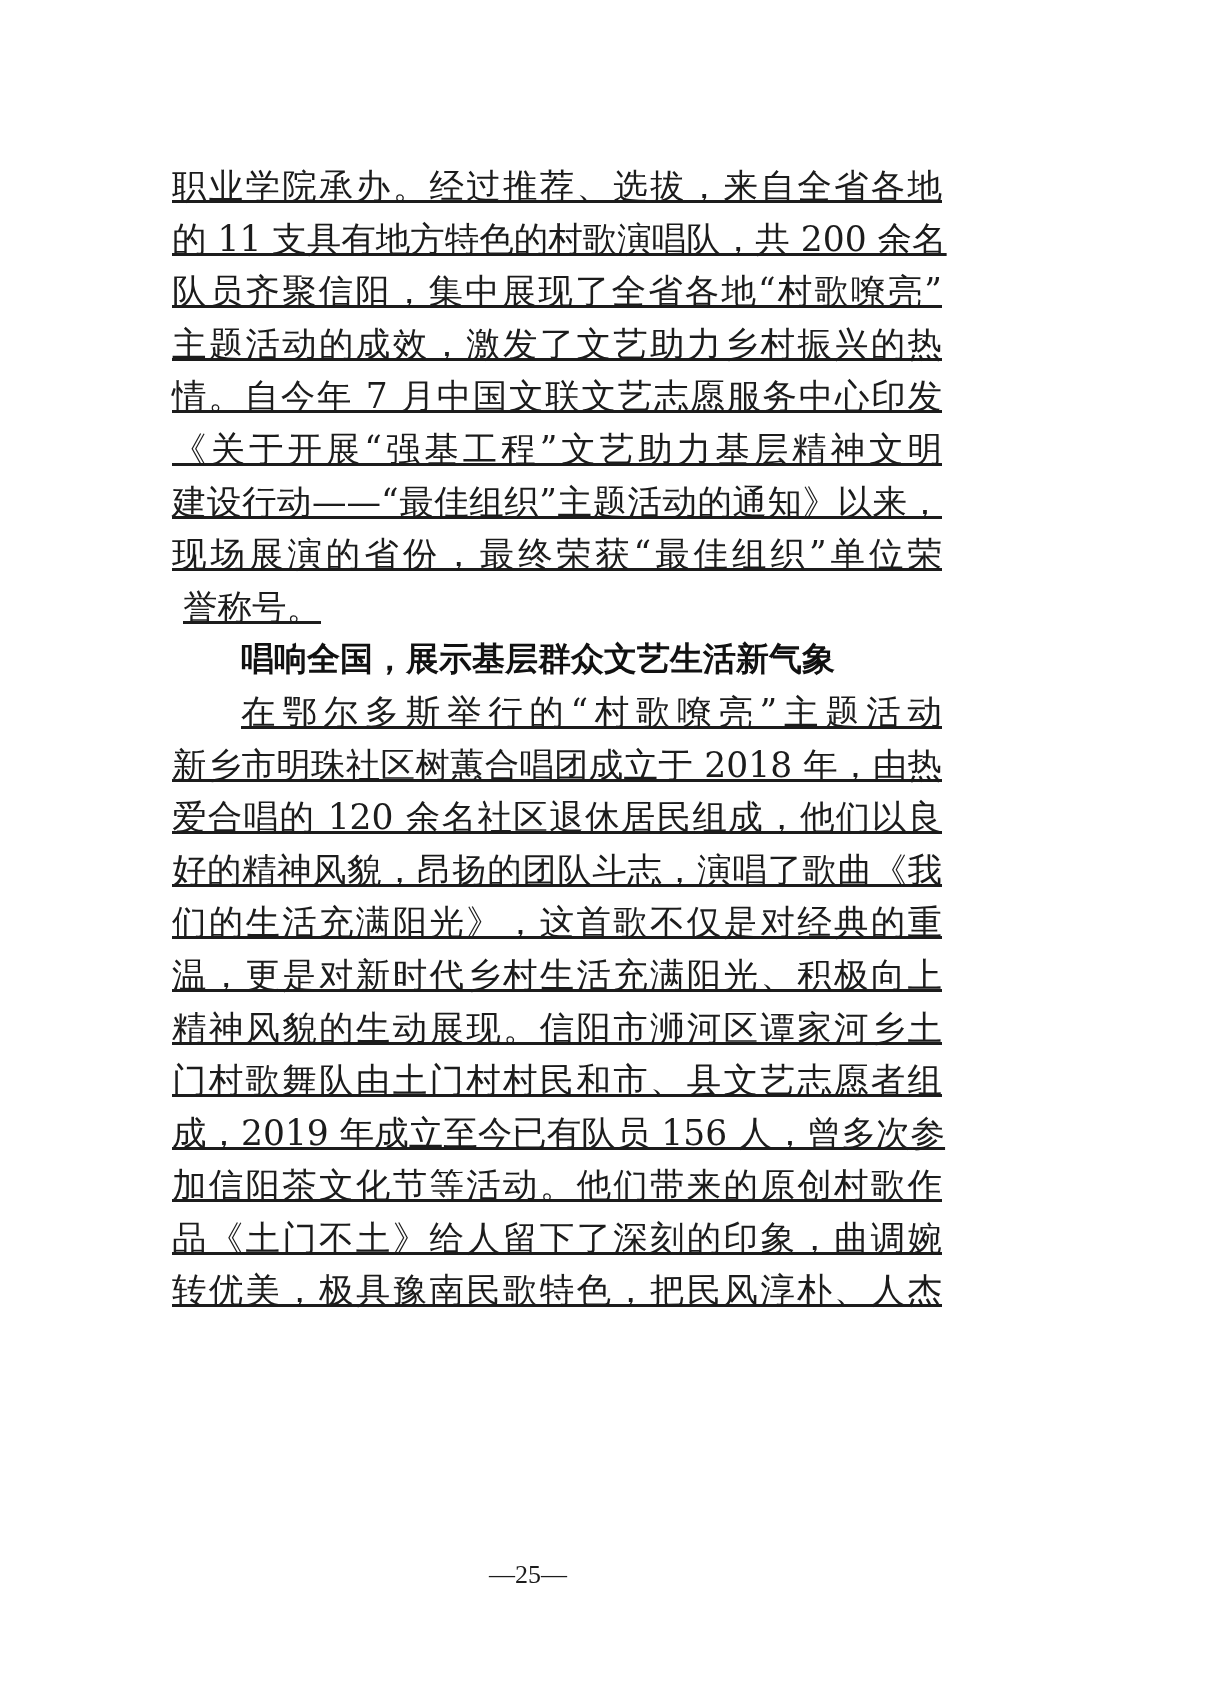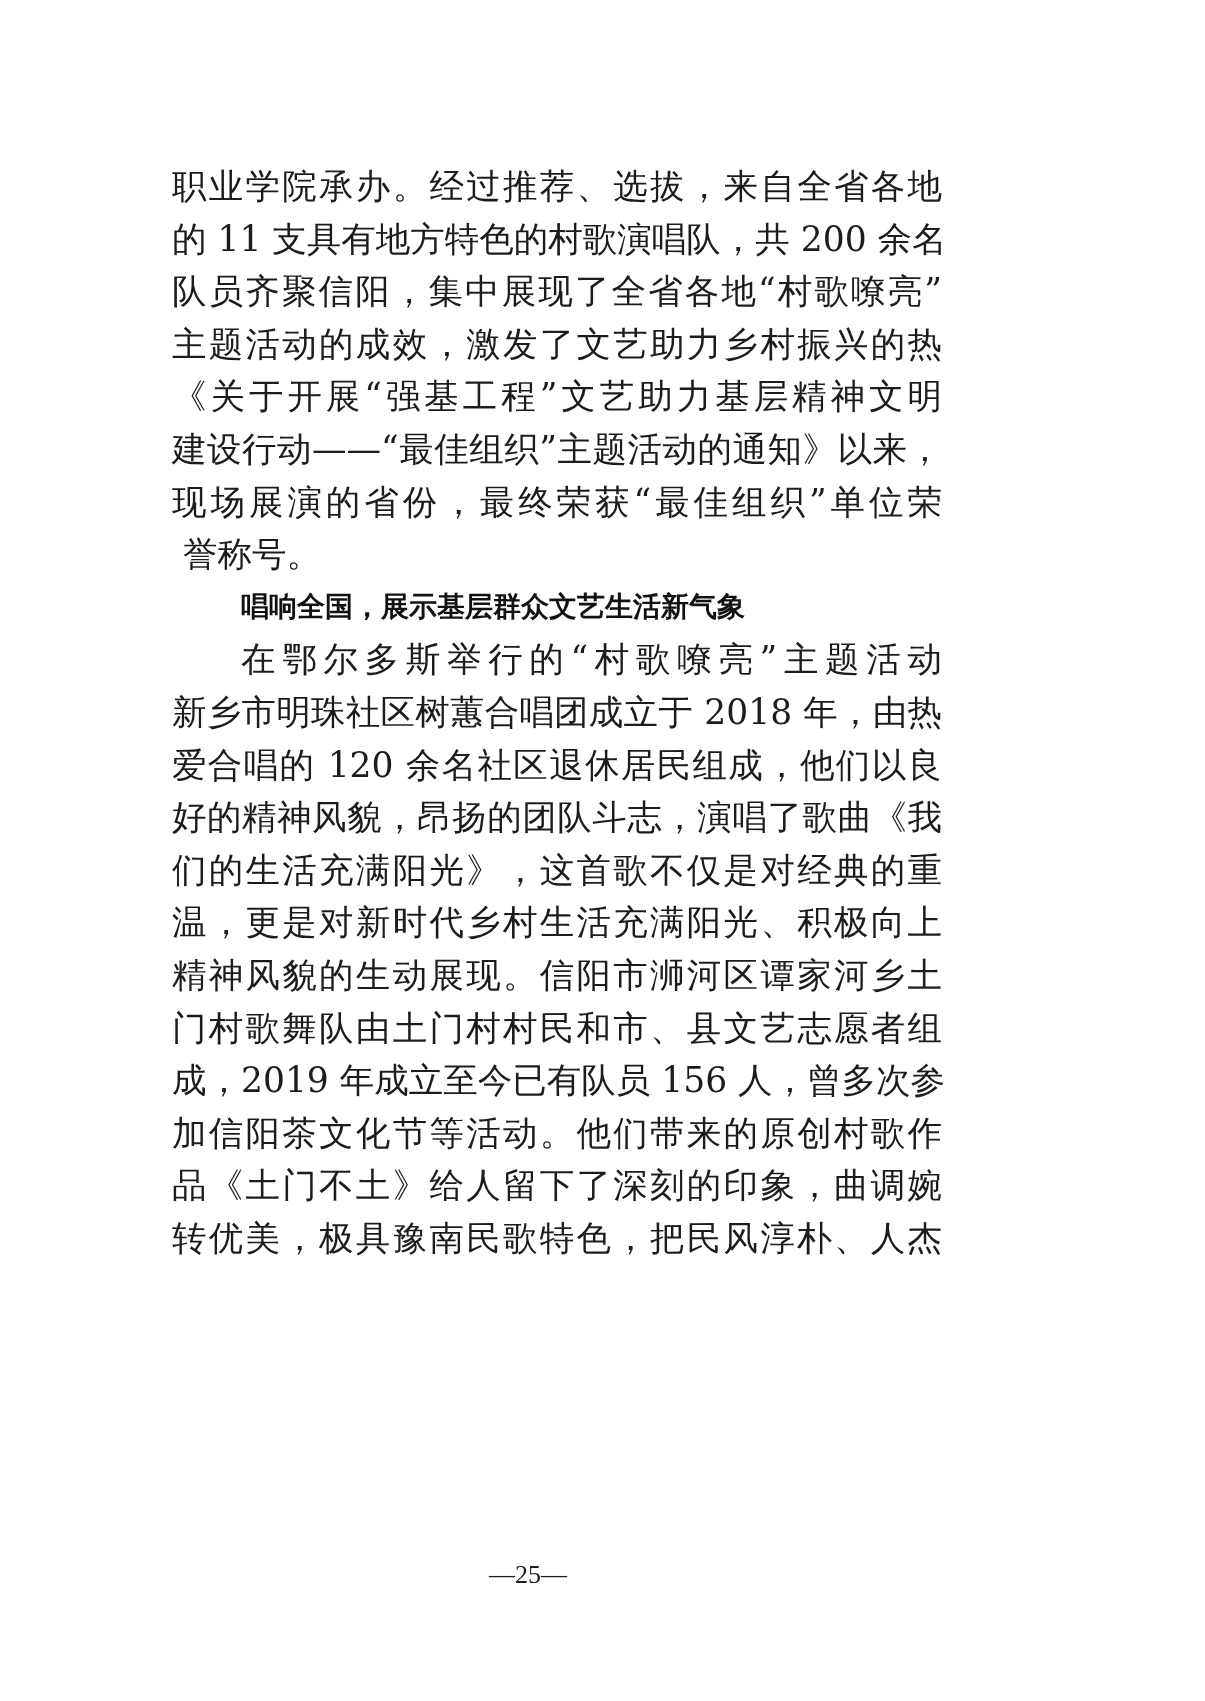--- a/index.html
+++ b/index.html
@@ -30,34 +30,35 @@
     .line {
       height: 52.6px;
       line-height: 52.6px;
       font-family: "DejaVu Serif", "Liberation Serif", serif;
       font-size: 34.5px;
       white-space: nowrap;
       text-align: justify;
       text-align-last: justify;
       letter-spacing: 0px;
       color: #1c1c1c;
+      text-decoration: underline;
     }
     .line.last {
       text-align-last: left;
       margin-left: 11px;
     }
     .line.indent {
       padding-left: 69px;
     }
     .heading {
       height: 52.6px;
       line-height: 52.6px;
       font-family: "DejaVu Sans", "Liberation Sans", sans-serif;
       font-weight: bold;
-      font-size: 28px;
+      font-size: 33px;
       white-space: nowrap;
       padding-left: 69px;
       color: #111111;
     }
     .page-number {
       position: absolute;
       left: 0;
       width: 1056px;
       top: 1560px;
       text-align: center;
@@ -69,20 +70,21 @@
 </head>
 <body>
 
 <div class="page">
   <div class="text-block">
     <div class="paragraph">
       <div class="line">职业学院承办。经过推荐、选拔，来自全省各地</div>
       <div class="line">的 11 支具有地方特色的村歌演唱队，共 200 余名</div>
       <div class="line">队员齐聚信阳，集中展现了全省各地“村歌嘹亮”</div>
       <div class="line">主题活动的成效，激发了文艺助力乡村振兴的热</div>
+      <div class="line">情。自今年 7 月中国文联文艺志愿服务中心印发</div>
       <div class="line">《关于开展“强基工程”文艺助力基层精神文明</div>
       <div class="line">建设行动——“最佳组织”主题活动的通知》以来，</div>
       <div class="line">现场展演的省份，最终荣获“最佳组织”单位荣</div>
       <div class="line last">誉称号。</div>
     </div>
 
     <div class="heading">唱响全国，展示基层群众文艺生活新气象</div>
 
     <div class="paragraph">
       <div class="line indent">在鄂尔多斯举行的“村歌嘹亮”主题活动</div>

